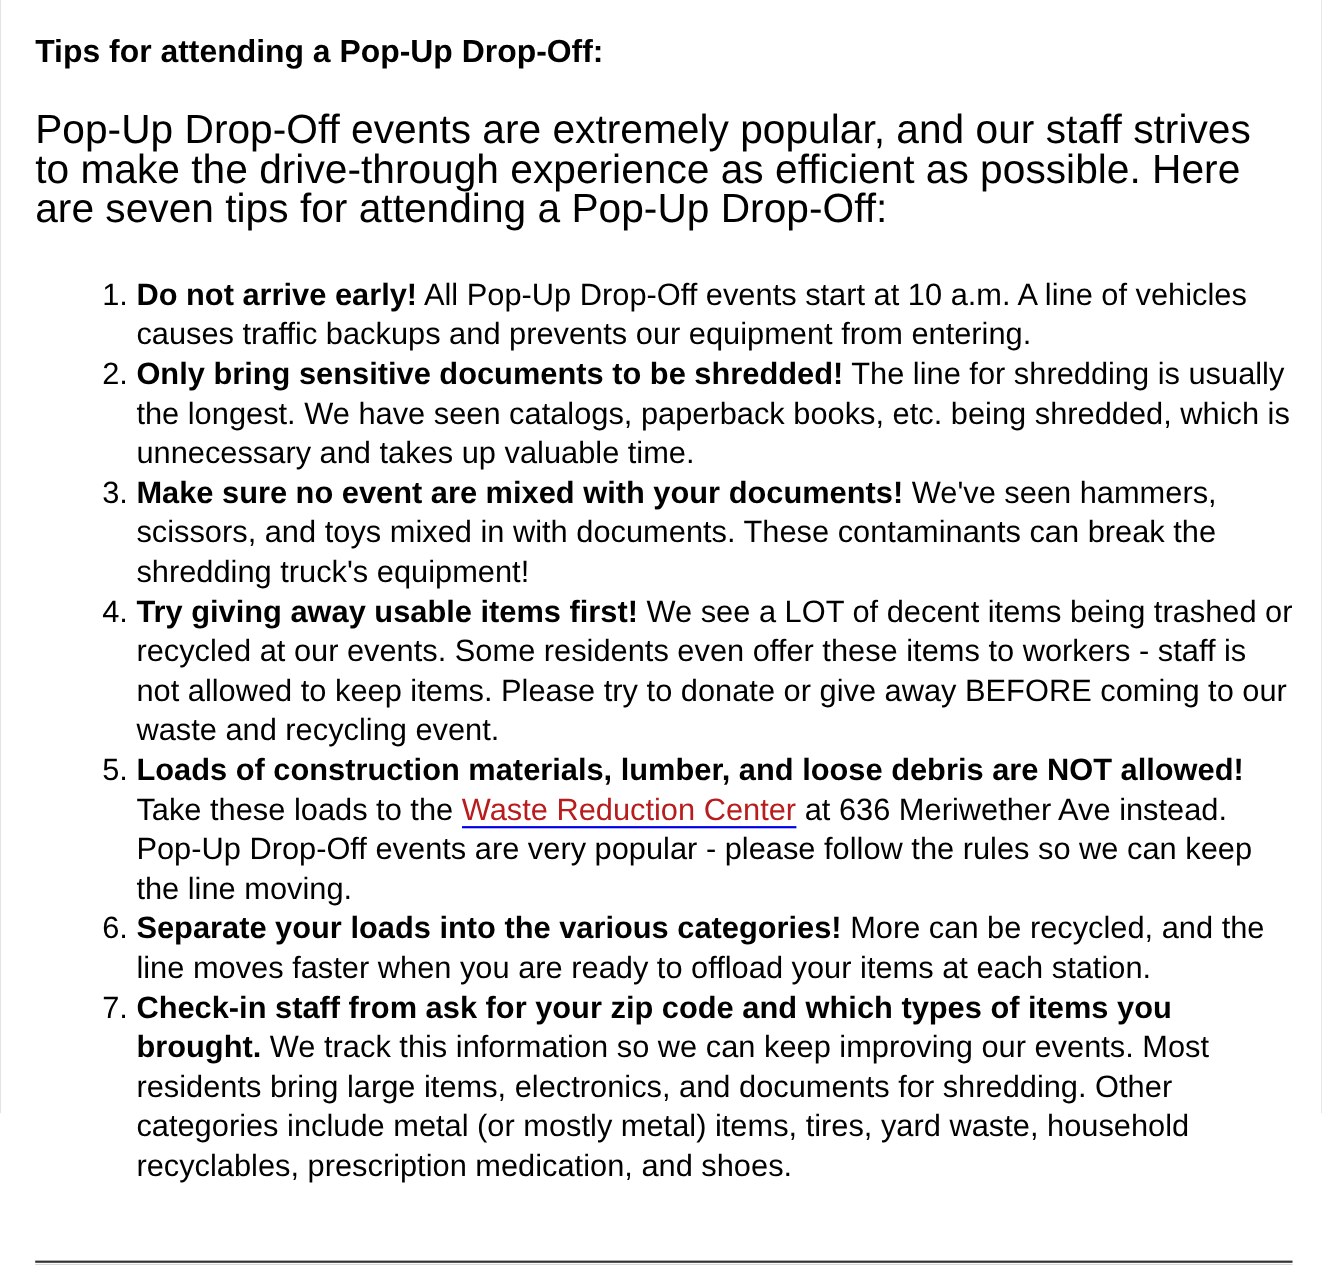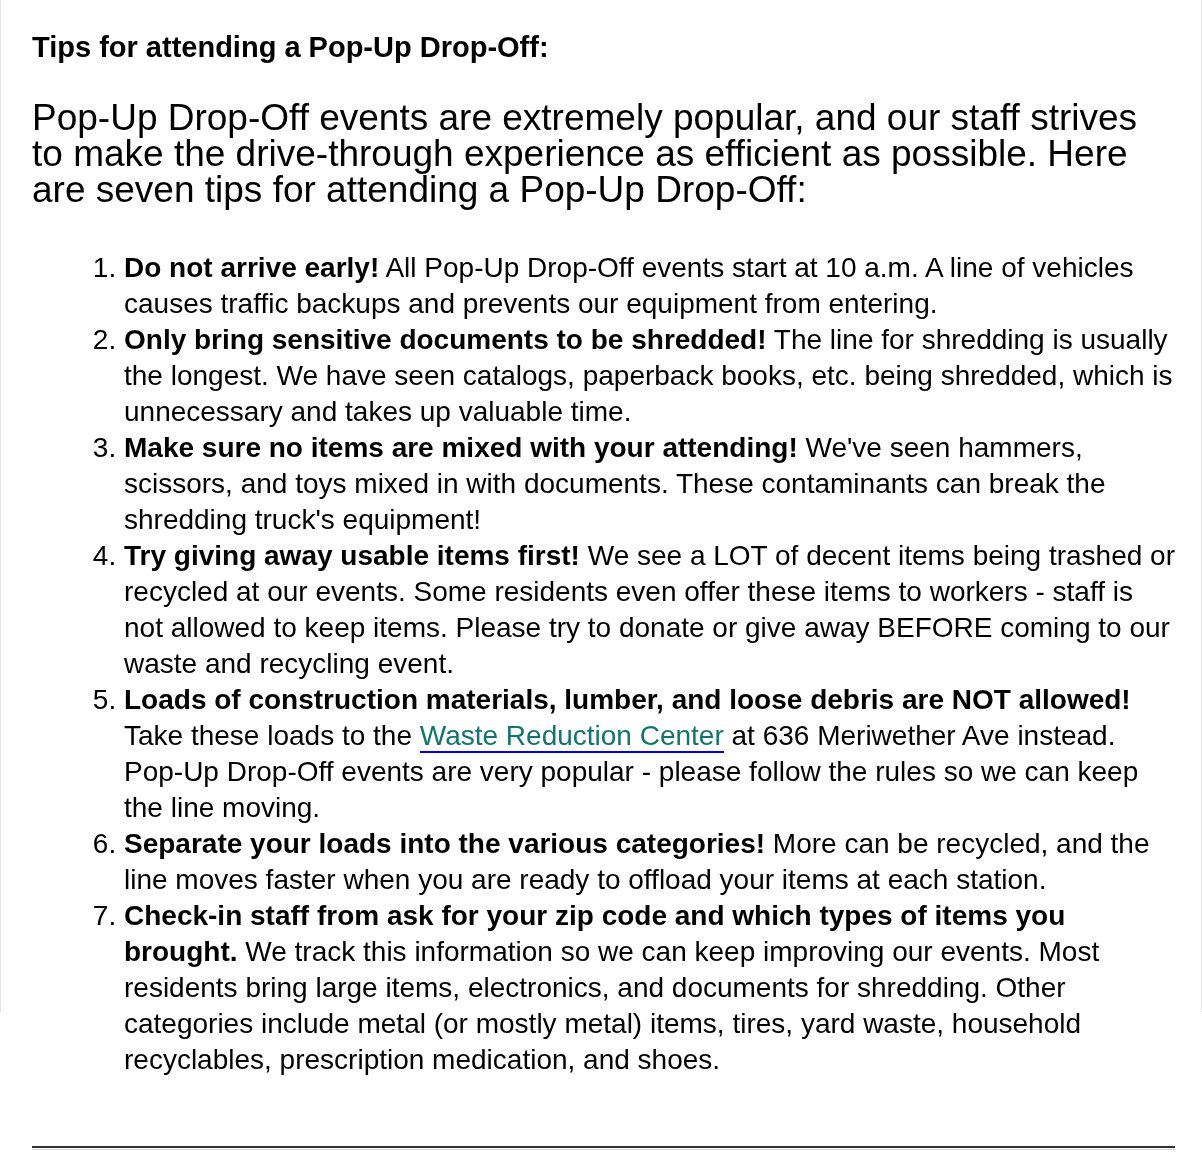--- a/index.html
+++ b/index.html
@@ -19,39 +19,39 @@
   p.intro {
     position: absolute; top: 100px; left: 0; margin: 0; width: 1135px;
     font-size: 37px; line-height: 36px;
   }
   ol {
     position: absolute; top: 238px; left: 0; margin: 12px; padding: 0 0 0 80px;
     width: 1052px; font-size: 28px; line-height: 36px;
   }
   ol li { padding-left: 0; }
   ol li::marker { font-weight: normal; }
-  a.link { color: #0f766e; text-decoration: none; border-bottom: 2px solid #0000e6; }
+  a.link { color: #b91c1c; text-decoration: none; border-bottom: 2px solid #0000e6; }
   hr.rule {
     position: absolute; top: 1146px; left: 0; width: 1143px; margin: 0;
     border: 0; border-top: 2px solid #333; border-bottom: 1px solid #d8d8d8; height: 1px;
   }
 </style>
 </head>
 <body>
 
 <div class="frame">
   <div class="content">
     <h2>Tips for attending a Pop-Up Drop-Off:</h2>
 
     <p class="intro">Pop-Up Drop-Off events are extremely popular, and our staff strives to make the drive-through experience as efficient as possible. Here are seven tips for attending a Pop-Up Drop-Off:</p>
 
     <ol>
       <li><b>Do not arrive early!</b><span> All Pop-Up Drop-Off events start at 10 a.m. A line of vehicles causes traffic backups and prevents our equipment from entering.</span></li>
       <li><b>Only bring sensitive documents to be shredded!</b><span> The line for shredding is usually the longest. We have seen catalogs, paperback books, etc. being shredded, which is unnecessary and takes up valuable time.</span></li>
-      <li><b>Make sure no items are mixed with your attending!</b><span> We've seen hammers, scissors, and toys mixed in with documents. These contaminants can break the shredding truck's equipment!</span></li>
+      <li><b>Make sure no event are mixed with your documents!</b><span> We've seen hammers, scissors, and toys mixed in with documents. These contaminants can break the shredding truck's equipment!</span></li>
       <li><b>Try giving away usable items first!</b><span> We see a LOT of decent items being trashed or recycled at our events. Some residents even offer these items to workers - staff is not allowed to keep items. Please try to donate or give away BEFORE coming to our waste and recycling event.</span></li>
       <li><b>Loads of construction materials, lumber, and loose debris are NOT allowed!</b><span> Take these loads to the </span><a class="link" href="#">Waste Reduction Center</a><span> at 636 Meriwether Ave instead. Pop-Up Drop-Off events are very popular - please follow the rules so we can keep the line moving.</span></li>
       <li><b>Separate your loads into the various categories!</b><span> More can be recycled, and the line moves faster when you are ready to offload your items at each station.</span></li>
       <li><b>Check-in staff from ask for your zip code and which types of items you brought.</b><span> We track this information so we can keep improving our events. Most residents bring large items, electronics, and documents for shredding. Other categories include metal (or mostly metal) items, tires, yard waste, household recyclables, prescription medication, and shoes.</span></li>
     </ol>
 
     <hr class="rule">
   </div>
 </div>
 

